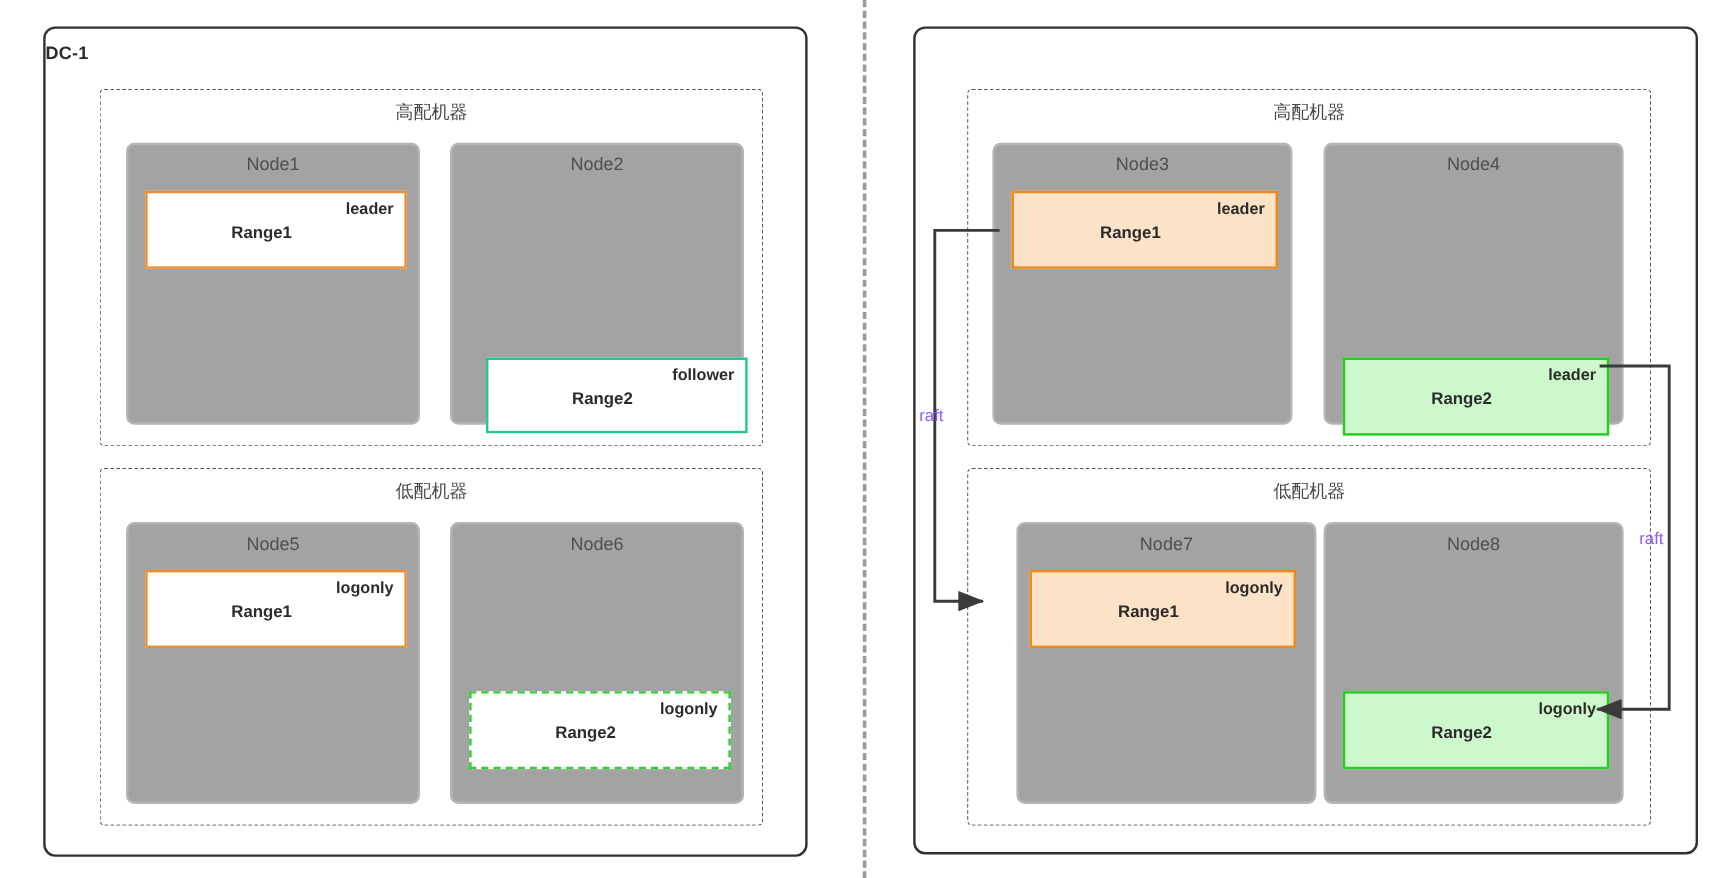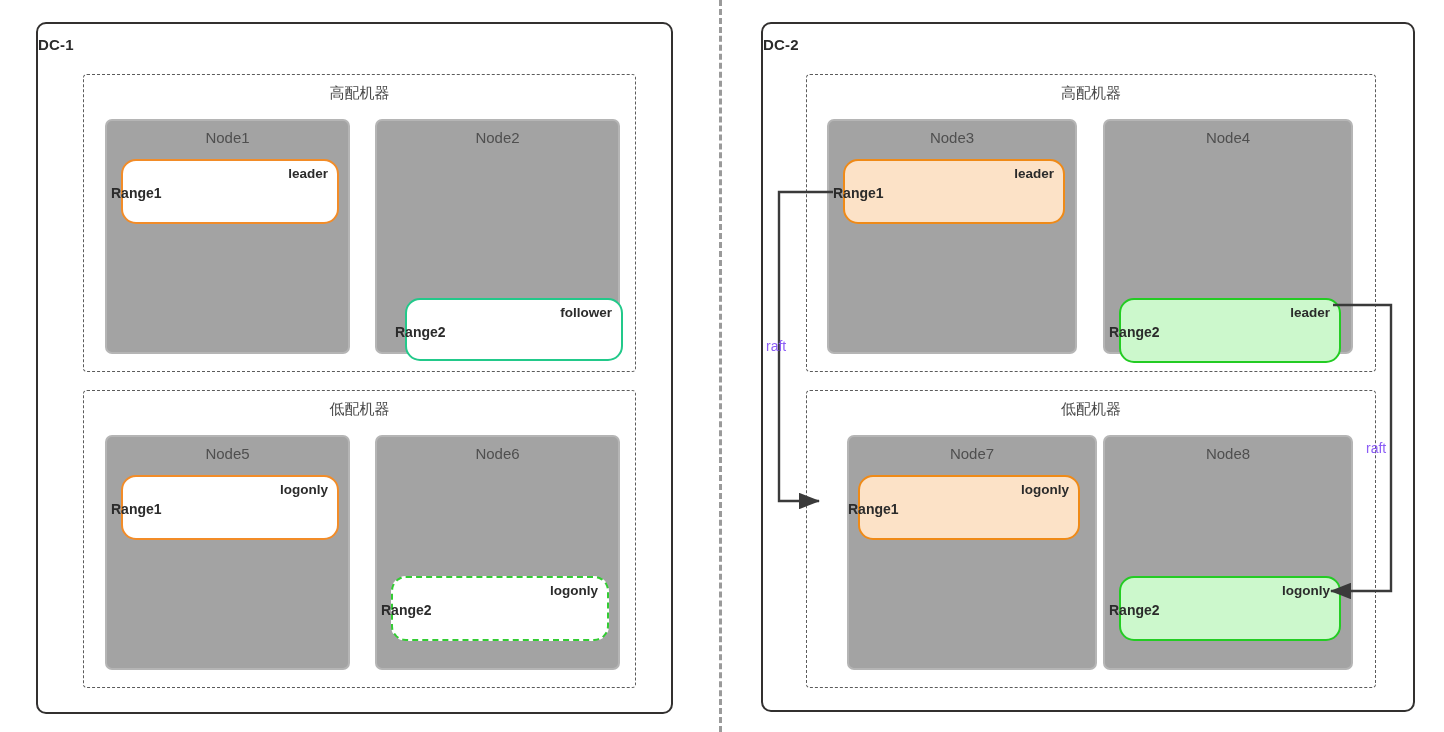--- a/index.html
+++ b/index.html
@@ -75,38 +75,39 @@
     width: 100%;
     text-align: center;
     font-size: 15px;
     color: #4f4f4f;
   }
 
   
   .range-box {
     position: absolute;
     box-sizing: border-box;
-    border-radius: 15px;
+    border-radius: 0;
     background: #ffffff;
     padding-left: 34px;
   }
   .range-box .role {
     position: absolute;
     top: 5px;
     right: 9px;
     font-size: 13.5px;
     font-weight: bold;
     color: #2b2b2b;
     white-space: nowrap;
   }
   .range-box .rname {
     position: absolute;
     top: 24px;
     left: 0;
     width: 100%;
+    text-align: center;
     font-size: 14px;
     font-weight: bold;
     color: #2b2b2b;
     transform: translateX(-12px);
   }
 
   .r-orange-solid   { border: 2px solid #f28c28; background: #ffffff; }
   .r-orange-filled  { border: 2px solid #ef8a17; background: #fce2c7; }
   .r-teal-solid     { border: 2px solid #22c98a; background: #ffffff; }
   .r-green-dashed   { border: 2px dashed #33cc33; background: #ffffff; }
@@ -181,21 +182,20 @@
           <span class="role">logonly</span>
           <span class="rname">Range2</span>
         </div>
       </div>
     </div>
   </div>
 
   <div class="divider" style="left:719px;"></div>
 
   <div class="dc-frame" style="left:761px; top:22px; width:654px; height:690px;">
-    <div class="dc-title">DC-2</div>
 
     <div class="machine-group" style="left:43px; top:50px; width:570px; height:298px;">
       <div class="machine-title">高配机器</div>
 
       <div class="node-box" style="left:20px; top:44px; width:250px; height:235px;">
         <div class="node-title">Node3</div>
         <div class="range-box r-orange-filled" style="left:14px; top:38px; width:222px; height:65px;">
           <span class="role">leader</span>
           <span class="rname">Range1</span>
         </div>

